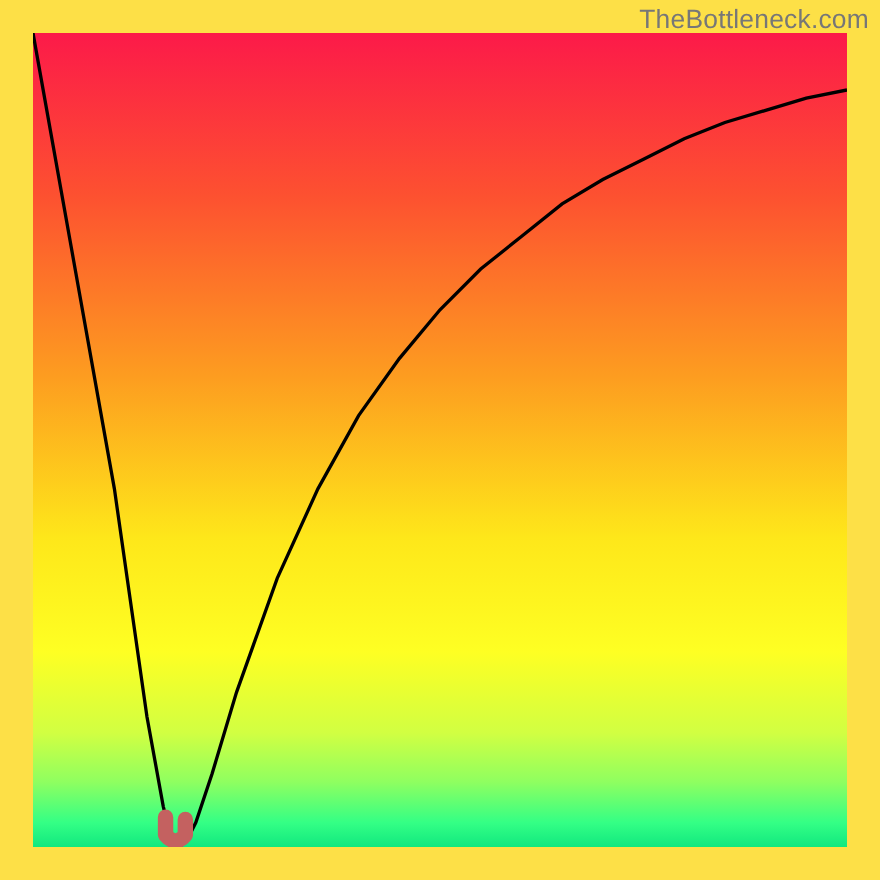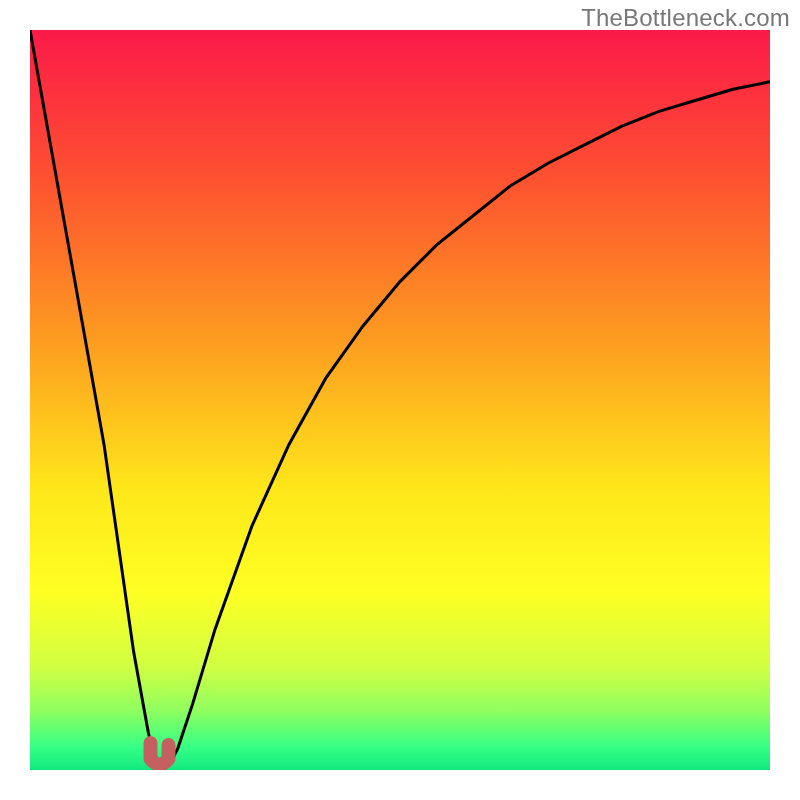--- a/index.html
+++ b/index.html
@@ -9,21 +9,21 @@
     height: 800px;
     overflow: hidden;
     background: #000;
     font-family: Arial, Helvetica, sans-serif;
   }
   .frame {
     position: absolute;
     top: 0; left: 0;
     width: 800px;
     height: 800px;
-    background: #ffffff;
+    background: #fde047;
   }
   .plot-area {
     position: absolute;
     top: 30px;
     left: 30px;
     width: 740px;
     height: 740px;
   }
   .watermark {
     position: absolute;

